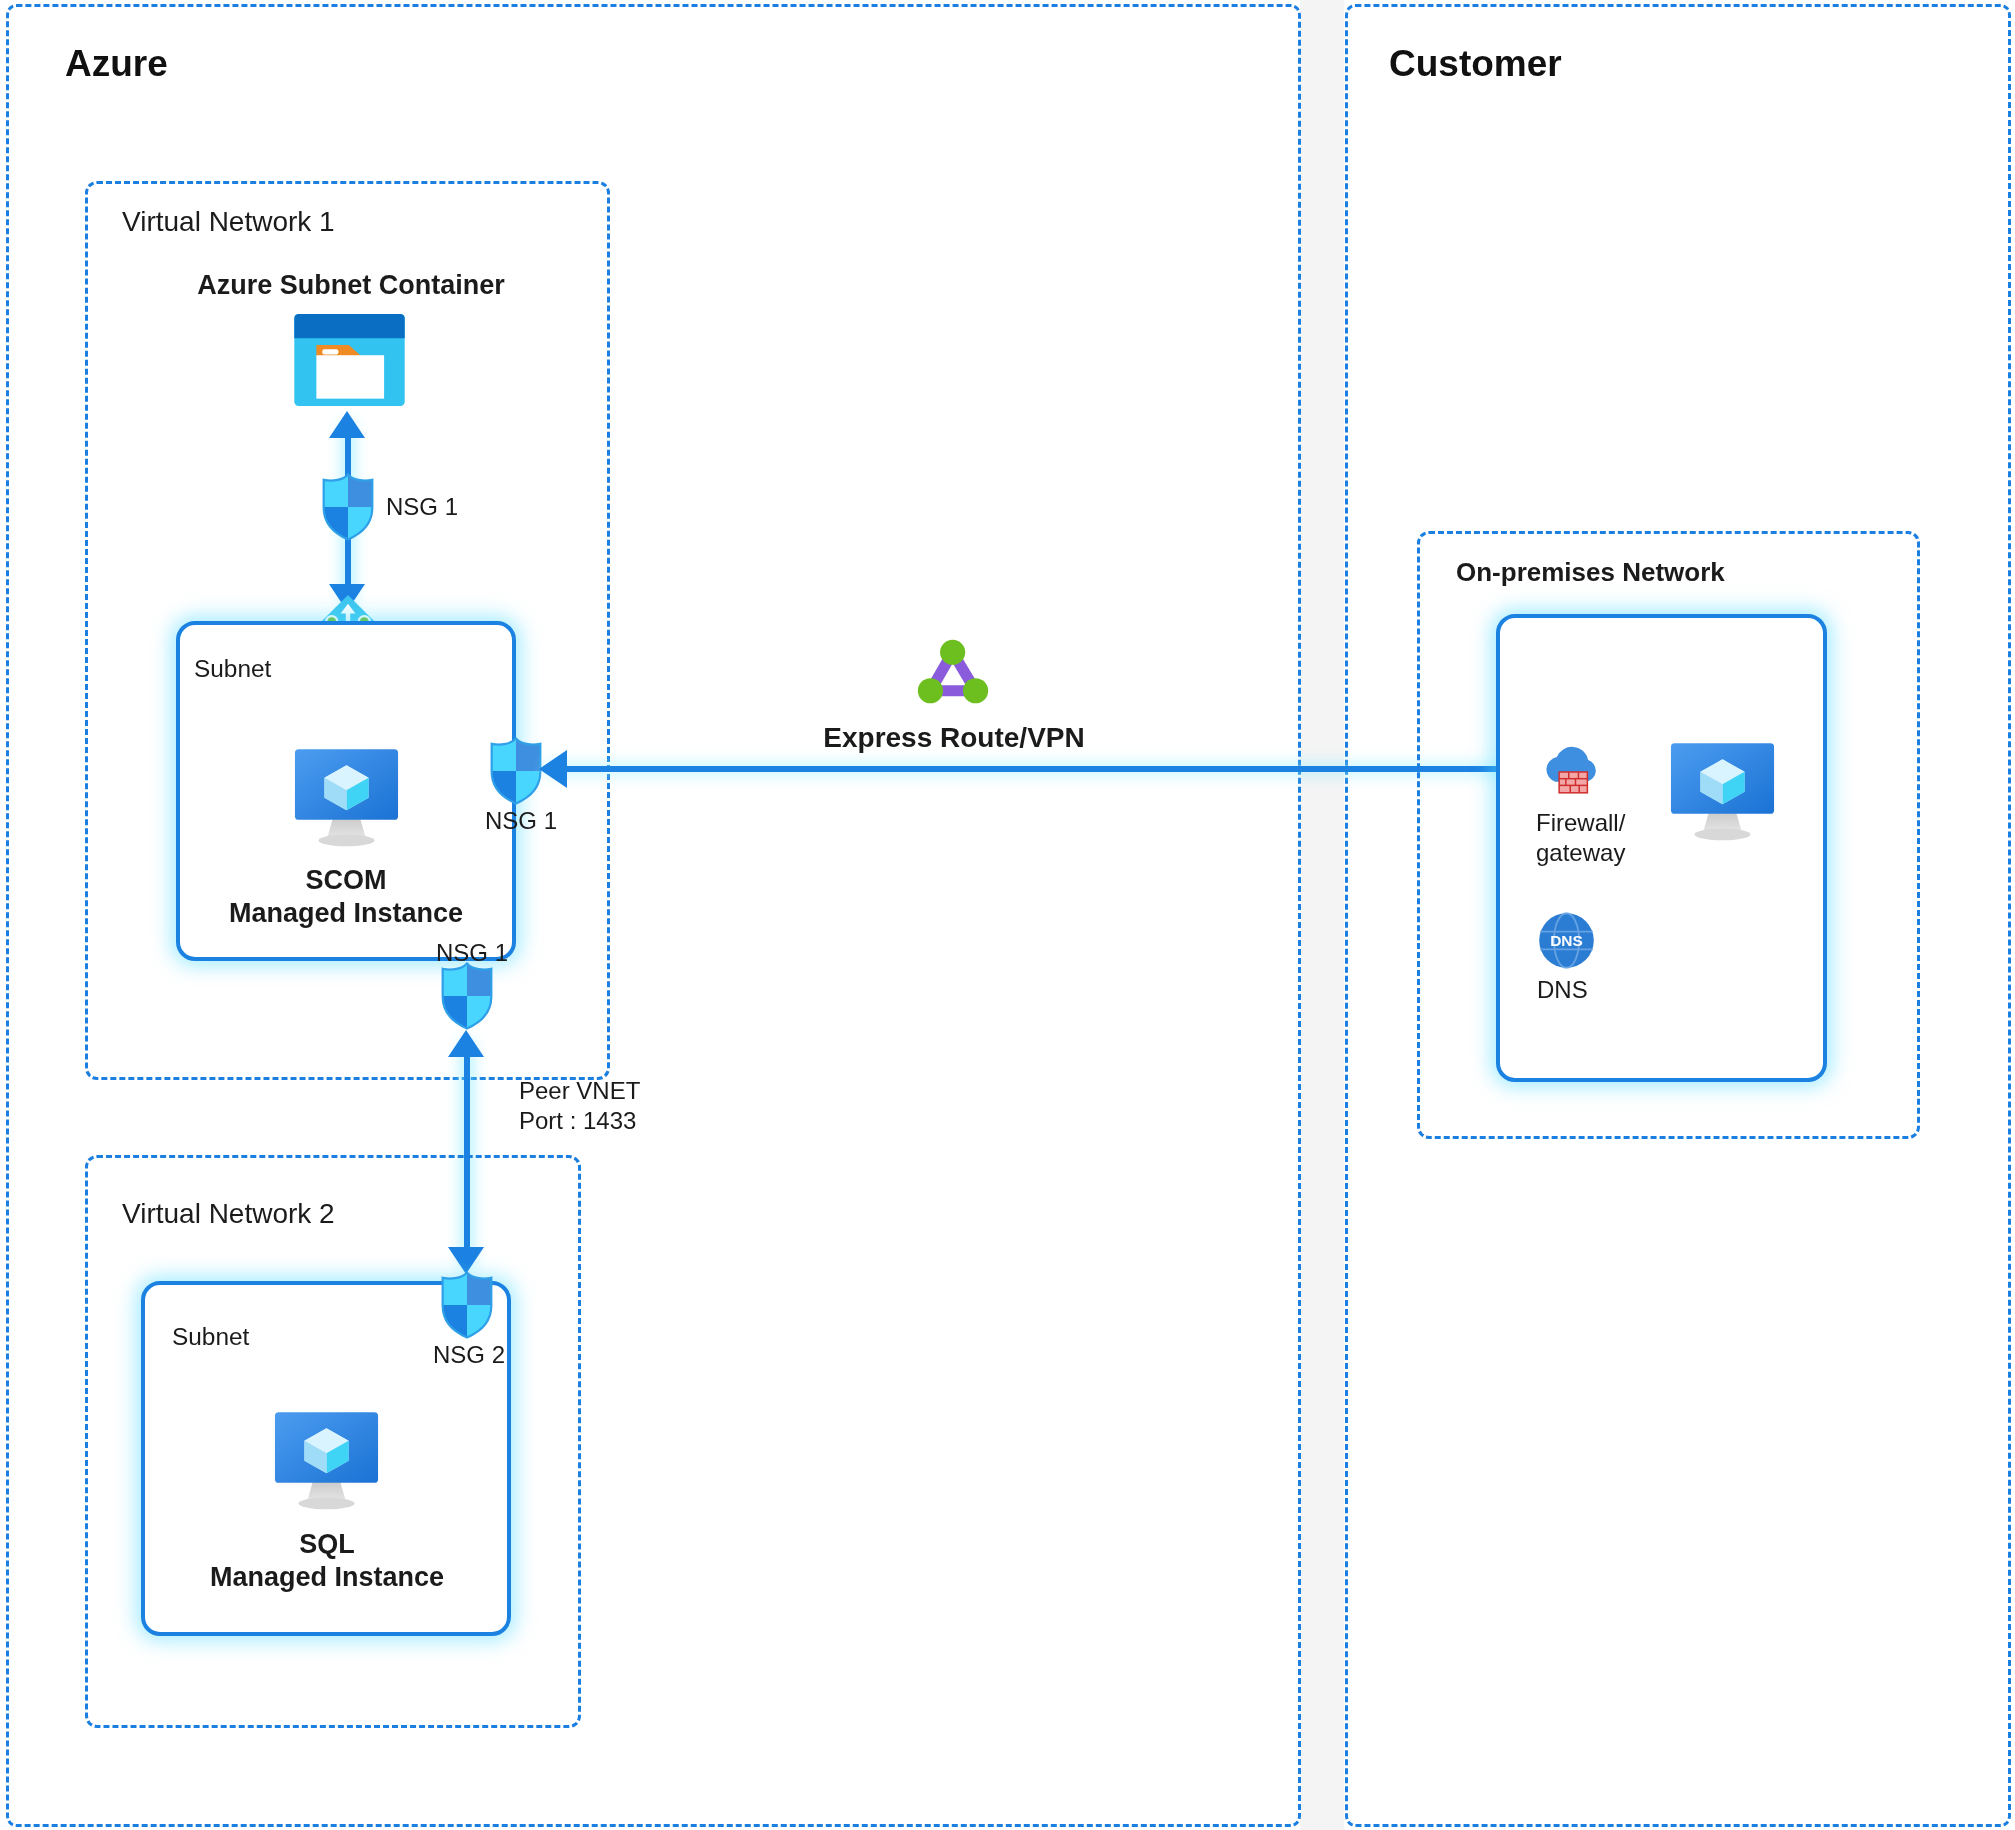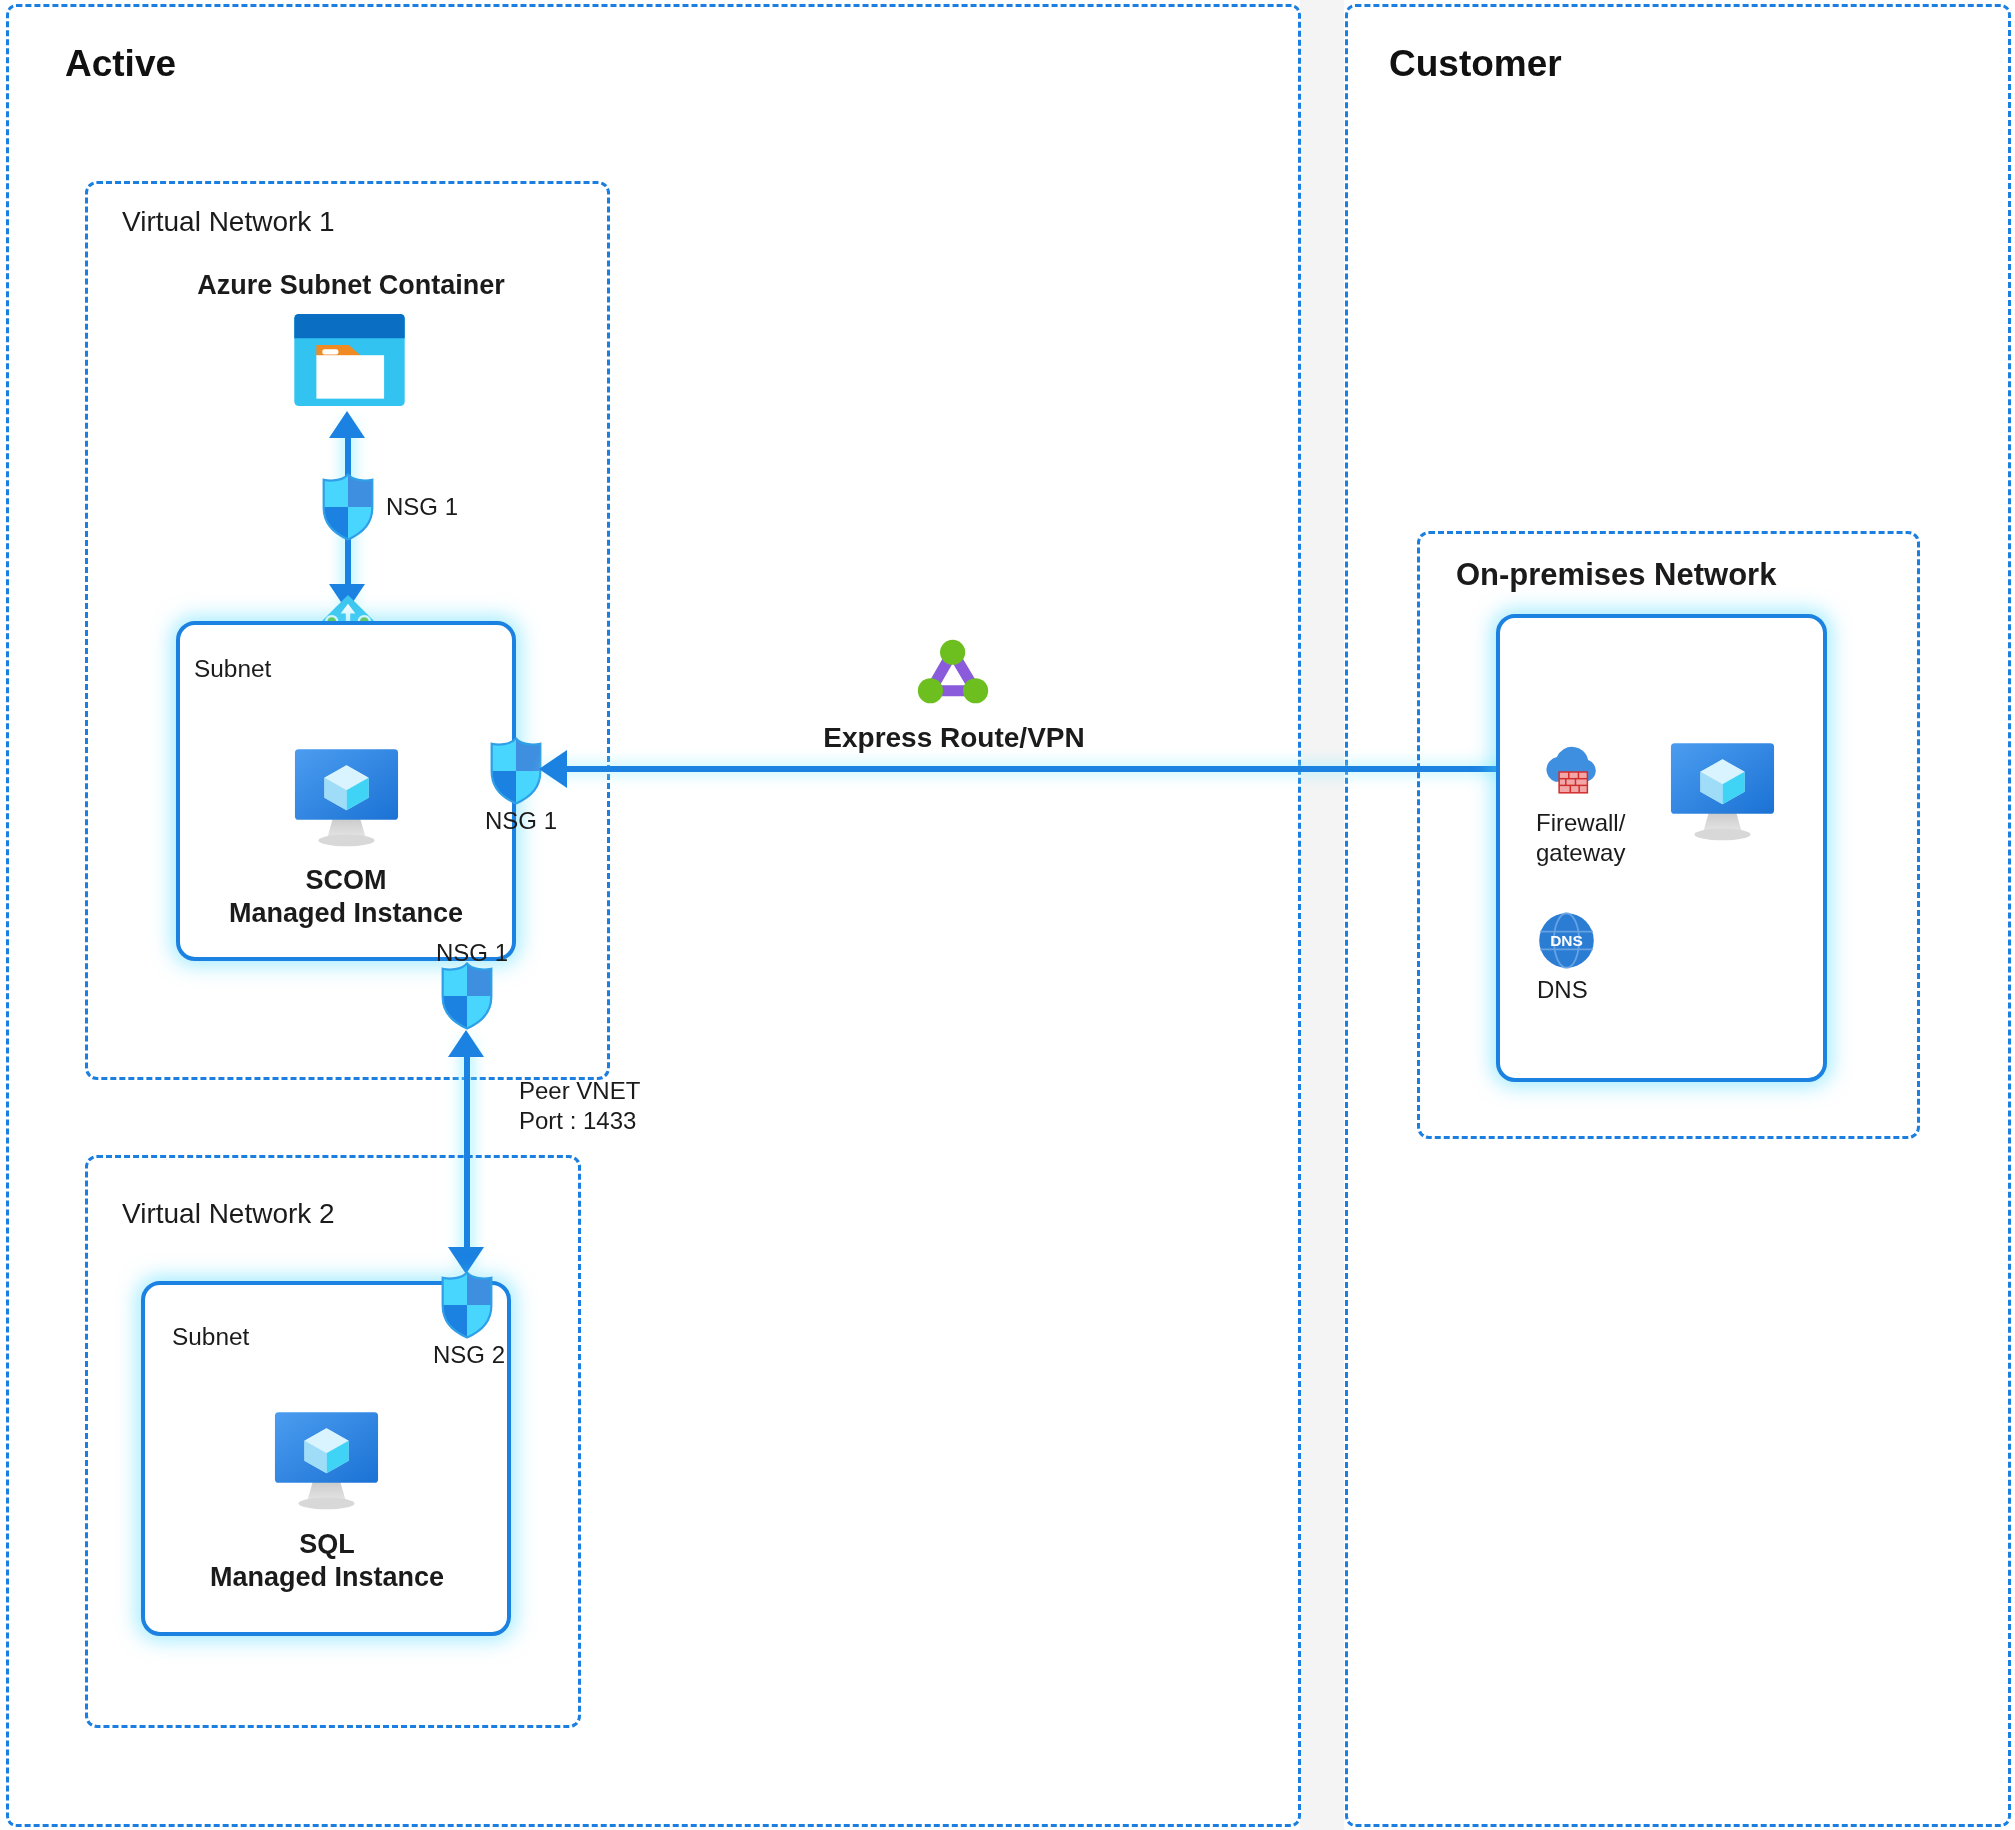--- a/index.html
+++ b/index.html
@@ -43,21 +43,21 @@
   .ports .li{font-size:21.5px;font-weight:700;line-height:1.42;margin-left:41px;}
 </style>
 </head>
 <body>
 
 <div id="stage">
 
   <div class="gutter" style="left:1300px;top:0;width:44px;height:1831px;"></div>
 
   <div class="zone" style="left:6px;top:3.7px;width:1295px;height:1823px;"></div>
-  <div class="zone-title" style="left:65px;top:43px;font-size:37px;">Active</div>
+  <div class="zone-title" style="left:65px;top:43px;font-size:37px;">Azure</div>
 
   <div class="zone" style="left:1345px;top:3.7px;width:666px;height:1823px;"></div>
   <div class="zone-title" style="left:1389px;top:43px;font-size:37px;">Customer</div>
 
   <div class="vnet" style="left:85px;top:181px;width:525px;height:899px;"></div>
   <div class="vnet-title" style="left:122px;top:206px;">Virtual Network 1</div>
 
   <div class="cap cap-b" style="left:133px;top:269px;width:436px;font-size:27px;">Azure Subnet Container</div>
 
   <div class="icon" style="left:294px;top:314px;width:111px;height:92px;">
@@ -254,21 +254,21 @@
     </svg>
   </div>
   <div class="cap cap-b" style="left:769px;top:721px;width:370px;font-size:28px;">Express Route/VPN</div>
 
   <div class="ln ln-h" style="left:547px;top:766px;width:1135px;height:6px;"></div>
   <div class="arrow ar-lf" style="left:539px;top:750px;"></div>
   <div class="arrow ar-rt" style="left:1659px;top:750px;"></div>
 
 
   <div class="vnet" style="left:1417px;top:531px;width:503px;height:608px;"></div>
-  <div class="lbl" style="left:1456px;top:556px;font-size:31px;font-weight:700;">On-premises Network</div>
+  <div class="lbl" style="left:1456px;top:556px;font-size:26px;font-weight:700;">On-premises Network</div>
 
   <div class="onprem-box" style="left:1496px;top:614px;width:331px;height:468px;"></div>
 
   <div class="icon" style="left:1539px;top:740px;width:67px;height:61px;">
     <svg viewBox="0 0 90 82" width="67" height="61">
       <path d="M22 56 a17 17 0 0 1 2 -33 a22 22 0 0 1 42 4 a15 15 0 0 1 -2 29 z" fill="#3e8fe0"></path>
       <g>
         <rect x="26" y="42" width="40" height="30" fill="#d02d2d"></rect>
         <g fill="#f2a6a6">
           <rect x="28" y="44" width="11" height="7"></rect>

